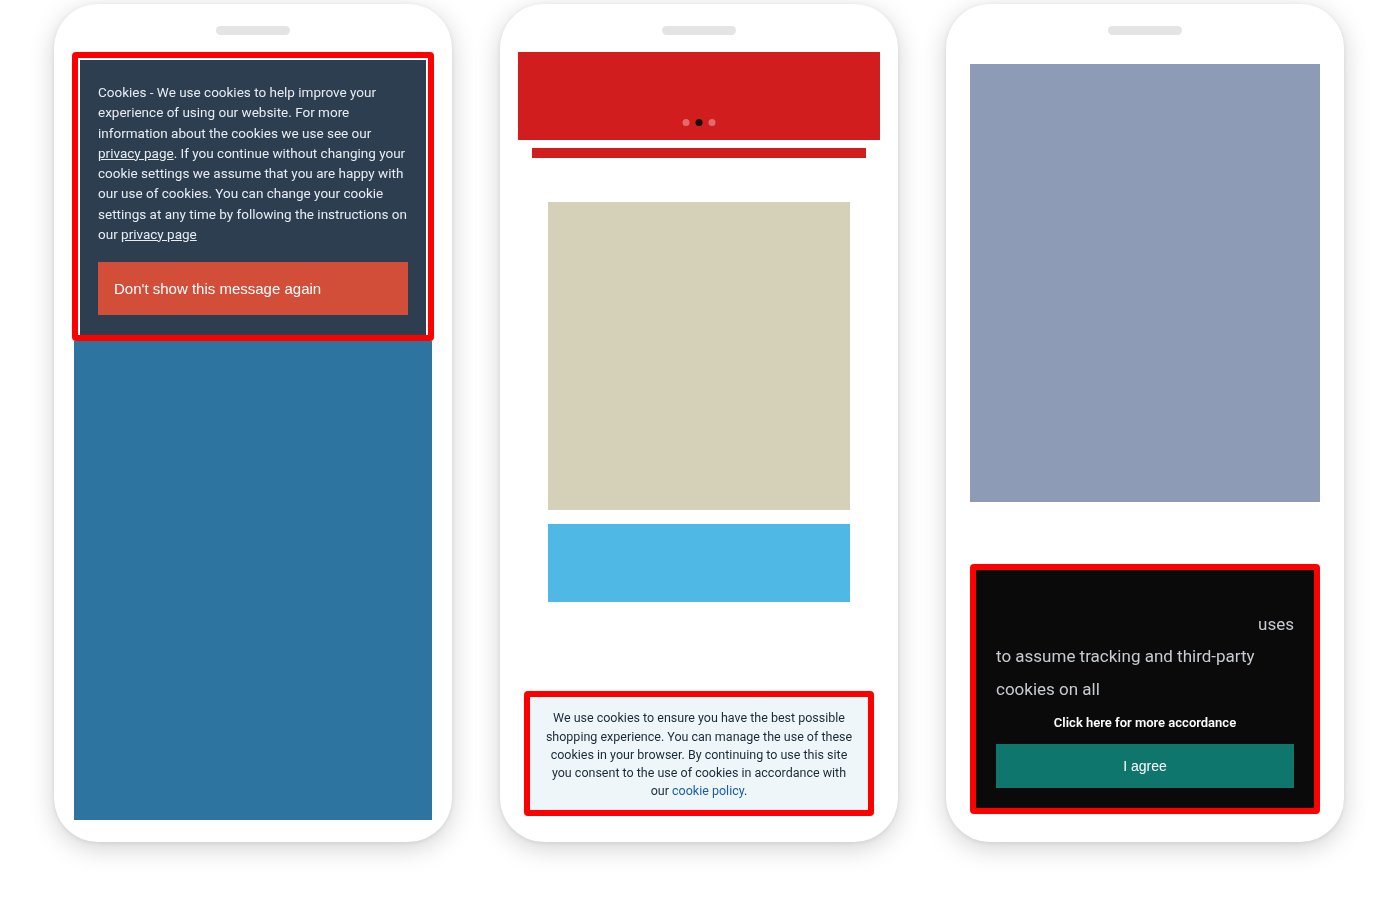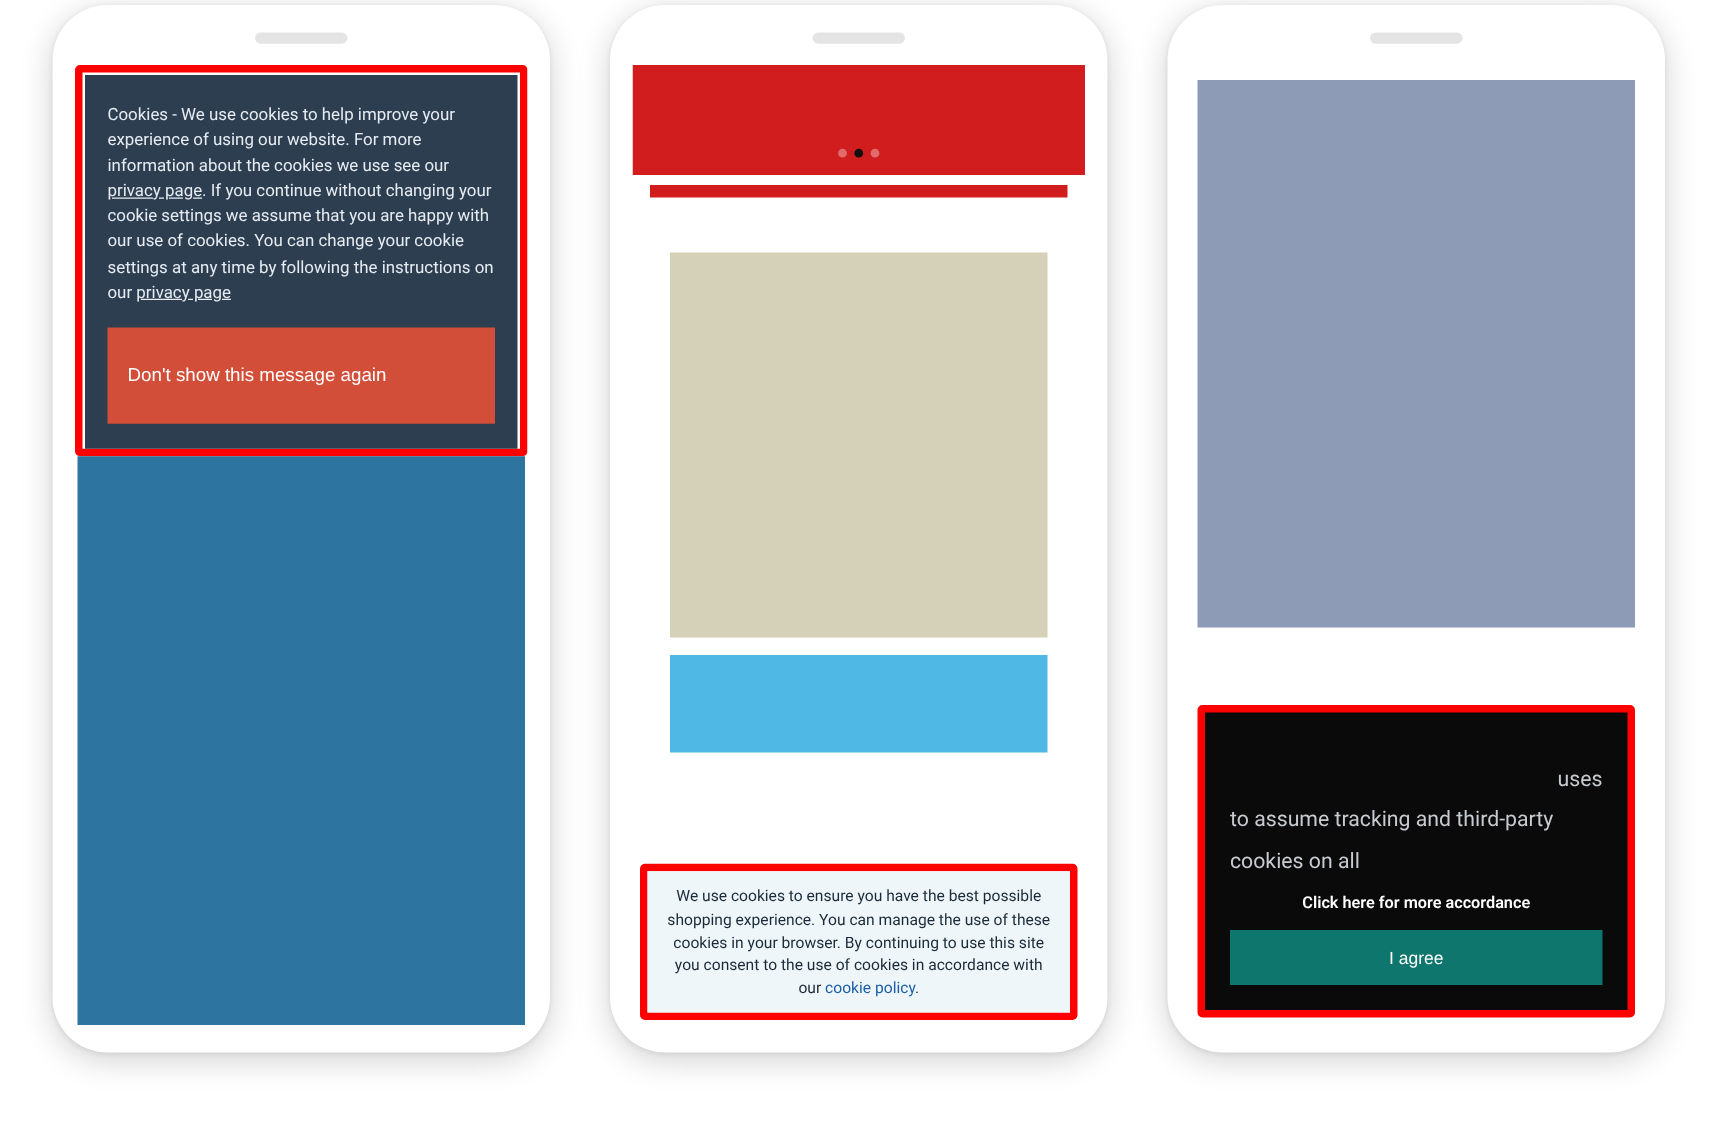--- a/index.html
+++ b/index.html
@@ -7,21 +7,21 @@
     background: #fff;
     font-family: -apple-system, BlinkMacSystemFont, "Segoe UI", Roboto, Arial, sans-serif;
     width: 1386px;
     height: 898px;
     overflow: hidden;
   }
   .row {
     display: flex;
     gap: 48px;
     padding: 4px 42px 0 42px;
-    justify-content: flex-start;
+    justify-content: flex-end;
   }
 
   .phone {
     width: 398px;
     height: 838px;
     background: #fff;
     border-radius: 44px;
     box-shadow: 0 6px 26px rgba(0,0,0,0.18), 0 1px 4px rgba(0,0,0,0.08);
     position: relative;
     overflow: hidden;
@@ -66,21 +66,21 @@
     color: #e6ecf2;
     cursor: pointer;
   }
   .p1-btn {
     display: block;
     width: 100%;
     background: #d24e39;
     color: #fff;
     font-size: 15px;
     border: none;
-    padding: 30px 16px;
+    padding: 18px 16px;
     margin-top: 18px;
     text-align: left;
     cursor: pointer;
   }
   .p1-hero {
     margin: 0 2px 0 2px;
     background: #2e74a0;
     height: 480px;
   }
 

